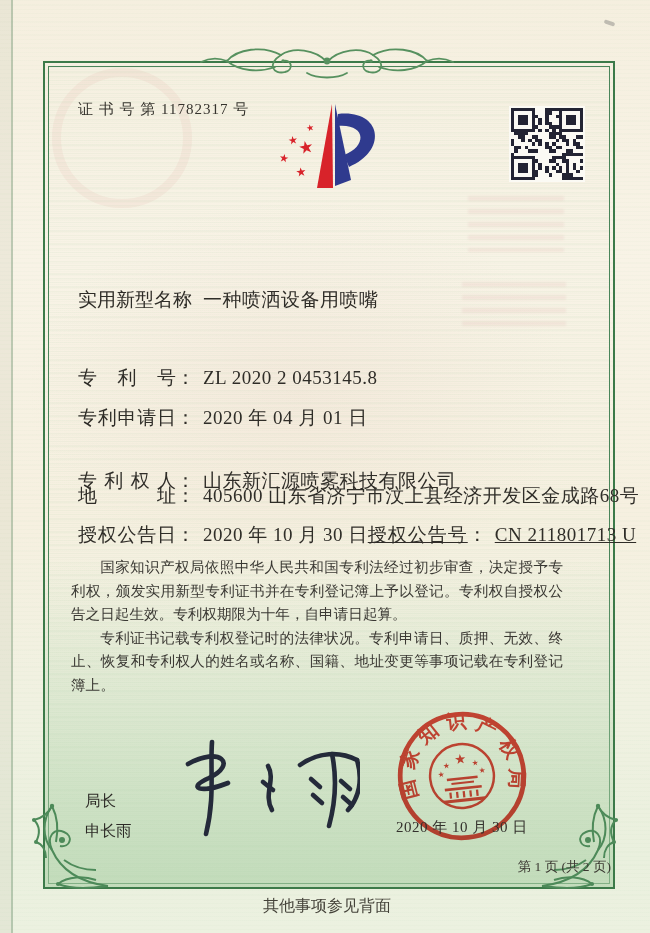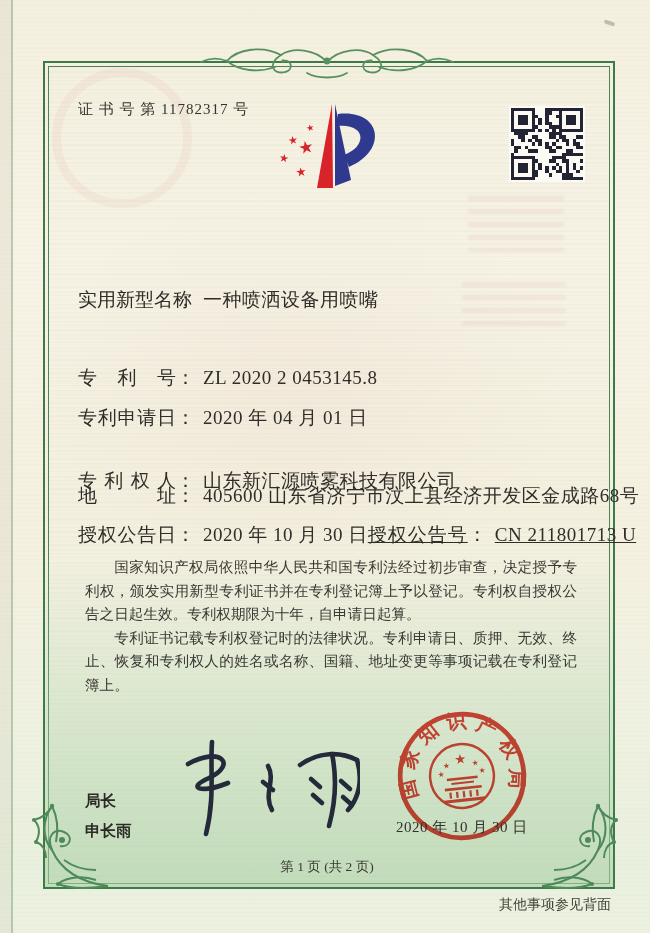--- a/index.html
+++ b/index.html
@@ -40,33 +40,33 @@
 
   .title{position:absolute;left:43px;top:205px;width:568px;text-align:center;
     font-size:35px;font-weight:700;color:#262624;letter-spacing:7px;}
   .row{position:absolute;left:78px;font-size:19px;color:#2f2d28;white-space:nowrap;}
   .row .lbl{display:inline-block;width:98px;text-align:justify;text-align-last:justify;vertical-align:top;}
   .row .colon{display:inline-block;margin-right:8px;}
   .row .val{letter-spacing:.5px;}
   .row .pair2{text-decoration:underline;}
   .row .pair2 .lbl2{letter-spacing:1px;}
 
-  .paras{position:absolute;left:85px;top:556px;width:492px;font-size:14.6px;line-height:23.6px;
+  .paras{position:absolute;left:71px;top:556px;width:492px;font-size:14.6px;line-height:23.6px;
     color:#3a3833;text-align:justify;}
   .paras p{margin:0;text-indent:2em;}
 
-  .signer{position:absolute;left:85px;top:786px;font-size:15.5px;color:#2c2a26;font-weight:700;line-height:30px;}
+  .signer{position:absolute;left:85px;top:786px;font-size:15.5px;color:#2c2a26;font-weight:400;line-height:30px;}
   .signature{position:absolute;left:160px;top:736px;}
 
   .seal{position:absolute;left:392px;top:706px;width:140px;height:140px;transform:rotate(-6deg);
     mix-blend-mode:multiply;opacity:.92;}
   .seal-date{position:absolute;left:396px;top:818px;font-size:15px;color:#33312c;letter-spacing:.5px;}
 
-  .page-indicator{position:absolute;left:43px;top:858px;width:568px;text-align:center;font-size:13.5px;color:#3c3a33;}
-  .back-note{position:absolute;left:43px;top:896px;width:568px;text-align:right;font-size:14px;color:#45433a;}
+  .page-indicator{position:absolute;left:43px;top:858px;width:568px;text-align:right;font-size:13.5px;color:#3c3a33;}
+  .back-note{position:absolute;left:43px;top:896px;width:568px;text-align:center;font-size:16px;color:#45433a;}
 
   .flourish-top{position:absolute;left:197px;top:39px;width:260px;height:46px;}
   .corner{position:absolute;width:96px;height:96px;}
   .corner.bl{left:18px;top:798px;}
   .corner.br{left:536px;top:798px;transform:scaleX(-1);}
 </style>
 </head>
 <body>
 
 <div id="page">

